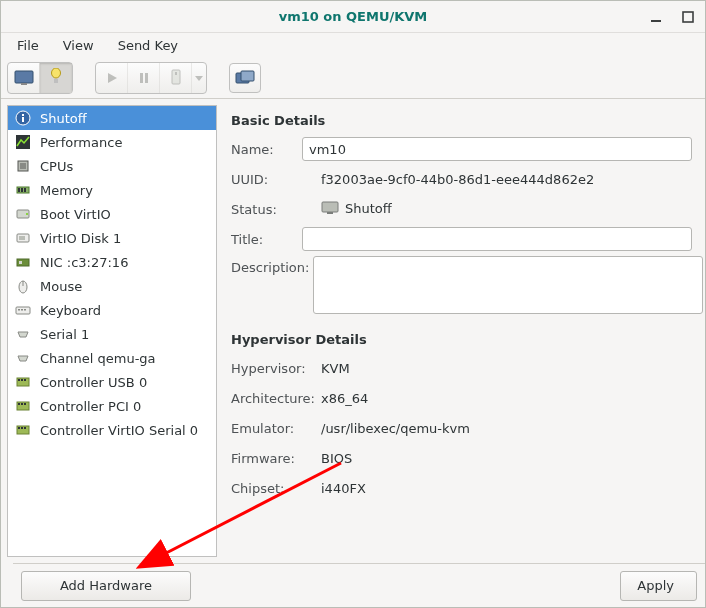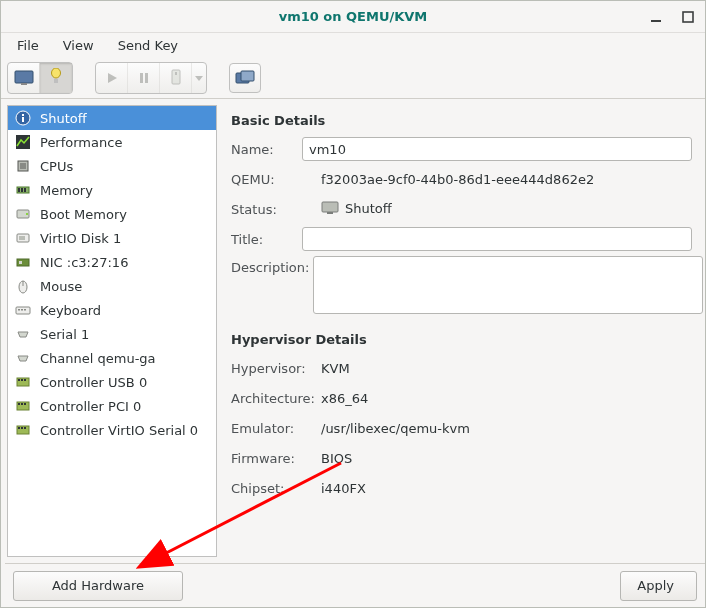--- a/index.html
+++ b/index.html
@@ -36,21 +36,21 @@
   .rightpanel { flex:1; padding:8px 13px 0 14px; overflow:hidden; }
   .section-title { font-weight:bold; color:#2e3436; margin:6px 0 8px 0; }
   .formrow { display:flex; align-items:center; min-height:26px; margin-bottom:4px; }
   .formrow .lbl { width:90px; text-align:left; color:#4e5255; padding-right:4px; }
   .formrow .val { color:#2e3436; display:flex; align-items:flex-start; gap:6px;}
   .formrow input[type="text"], .formrow textarea { border:1px solid #b6b6b3; border-radius:3px; background:#ffffff; padding:3px 6px; font-family:inherit; font-size:13px; color:#2e3436; }
   .formrow input.wide { width:390px; height:24px; }
   .formrow textarea.wide { width:390px; height:58px; resize:none; }
 
   
-  .footer { position:absolute; bottom:0; left:4px; right:0; height:44px; background:#f6f5f4; border-top:1px solid #d0cec9; display:flex; align-items:center; padding:0 8px; }
+  .footer { position:absolute; bottom:0; left:12px; right:0; height:44px; background:#f6f5f4; border-top:1px solid #d0cec9; display:flex; align-items:center; padding:0 8px; }
   .footer .btn { height:30px; padding:0 16px; border:1px solid #b6b6b3; border-radius:3px; background:linear-gradient(#fcfcfc,#eceae7); cursor:pointer; color:#2e3436; display:flex; align-items:center; justify-content:center; }
   .footer .spacer { flex:1; }
   .footer .btn + .btn { margin-left:10px; }
   .addhw { width:170px; justify-content:center; }
 
   
   .arrow-overlay { position:absolute; pointer-events:none; top:0; left:0; }
 </style>
 </head>
 <body>
@@ -170,21 +170,21 @@
             </span>
             <span>Memory</span>
           </div>
           <div class="hwitem">
             <span class="ic">
               <svg width="16" height="16">
                 <rect x="2" y="4" width="12" height="8" rx="1" fill="#d3d7cf" stroke="#888a85"></rect>
                 <circle cx="12" cy="8" r="1" fill="#73d216"></circle>
               </svg>
             </span>
-            <span>Boot Memory</span>
+            <span>Boot VirtIO</span>
           </div>
           <div class="hwitem">
             <span class="ic">
               <svg width="16" height="16">
                 <rect x="2" y="4" width="12" height="8" rx="1" fill="#eeeeec" stroke="#888a85"></rect>
                 <rect x="4" y="6" width="6" height="4" fill="#babdb6"></rect>
               </svg>
             </span>
             <span>VirtIO Disk 1</span>
           </div>
@@ -272,21 +272,21 @@
     <div class="rightpanel">
       <div class="section-title">Basic Details</div>
 
       <div class="formrow">
         <div class="lbl">Name:</div>
         <div class="val">
             <input type="text" class="wide" value="vm10" style="">
           </div>
       </div>
       <div class="formrow">
-        <div class="lbl">QEMU:</div>
+        <div class="lbl">UUID:</div>
         <div class="val">f32003ae-9cf0-44b0-86d1-eee444d862e2</div>
       </div>
       <div class="formrow">
         <div class="lbl">Status:</div>
         <div class="val">
           <span class="ic">
             <svg width="18" height="14">
                 <rect x="1" y="1" width="16" height="10" rx="1" fill="#babdb6" stroke="#7a7d7a"></rect>
                 <rect x="6" y="11" width="6" height="2" fill="#7a7d7a"></rect>
               </svg>

